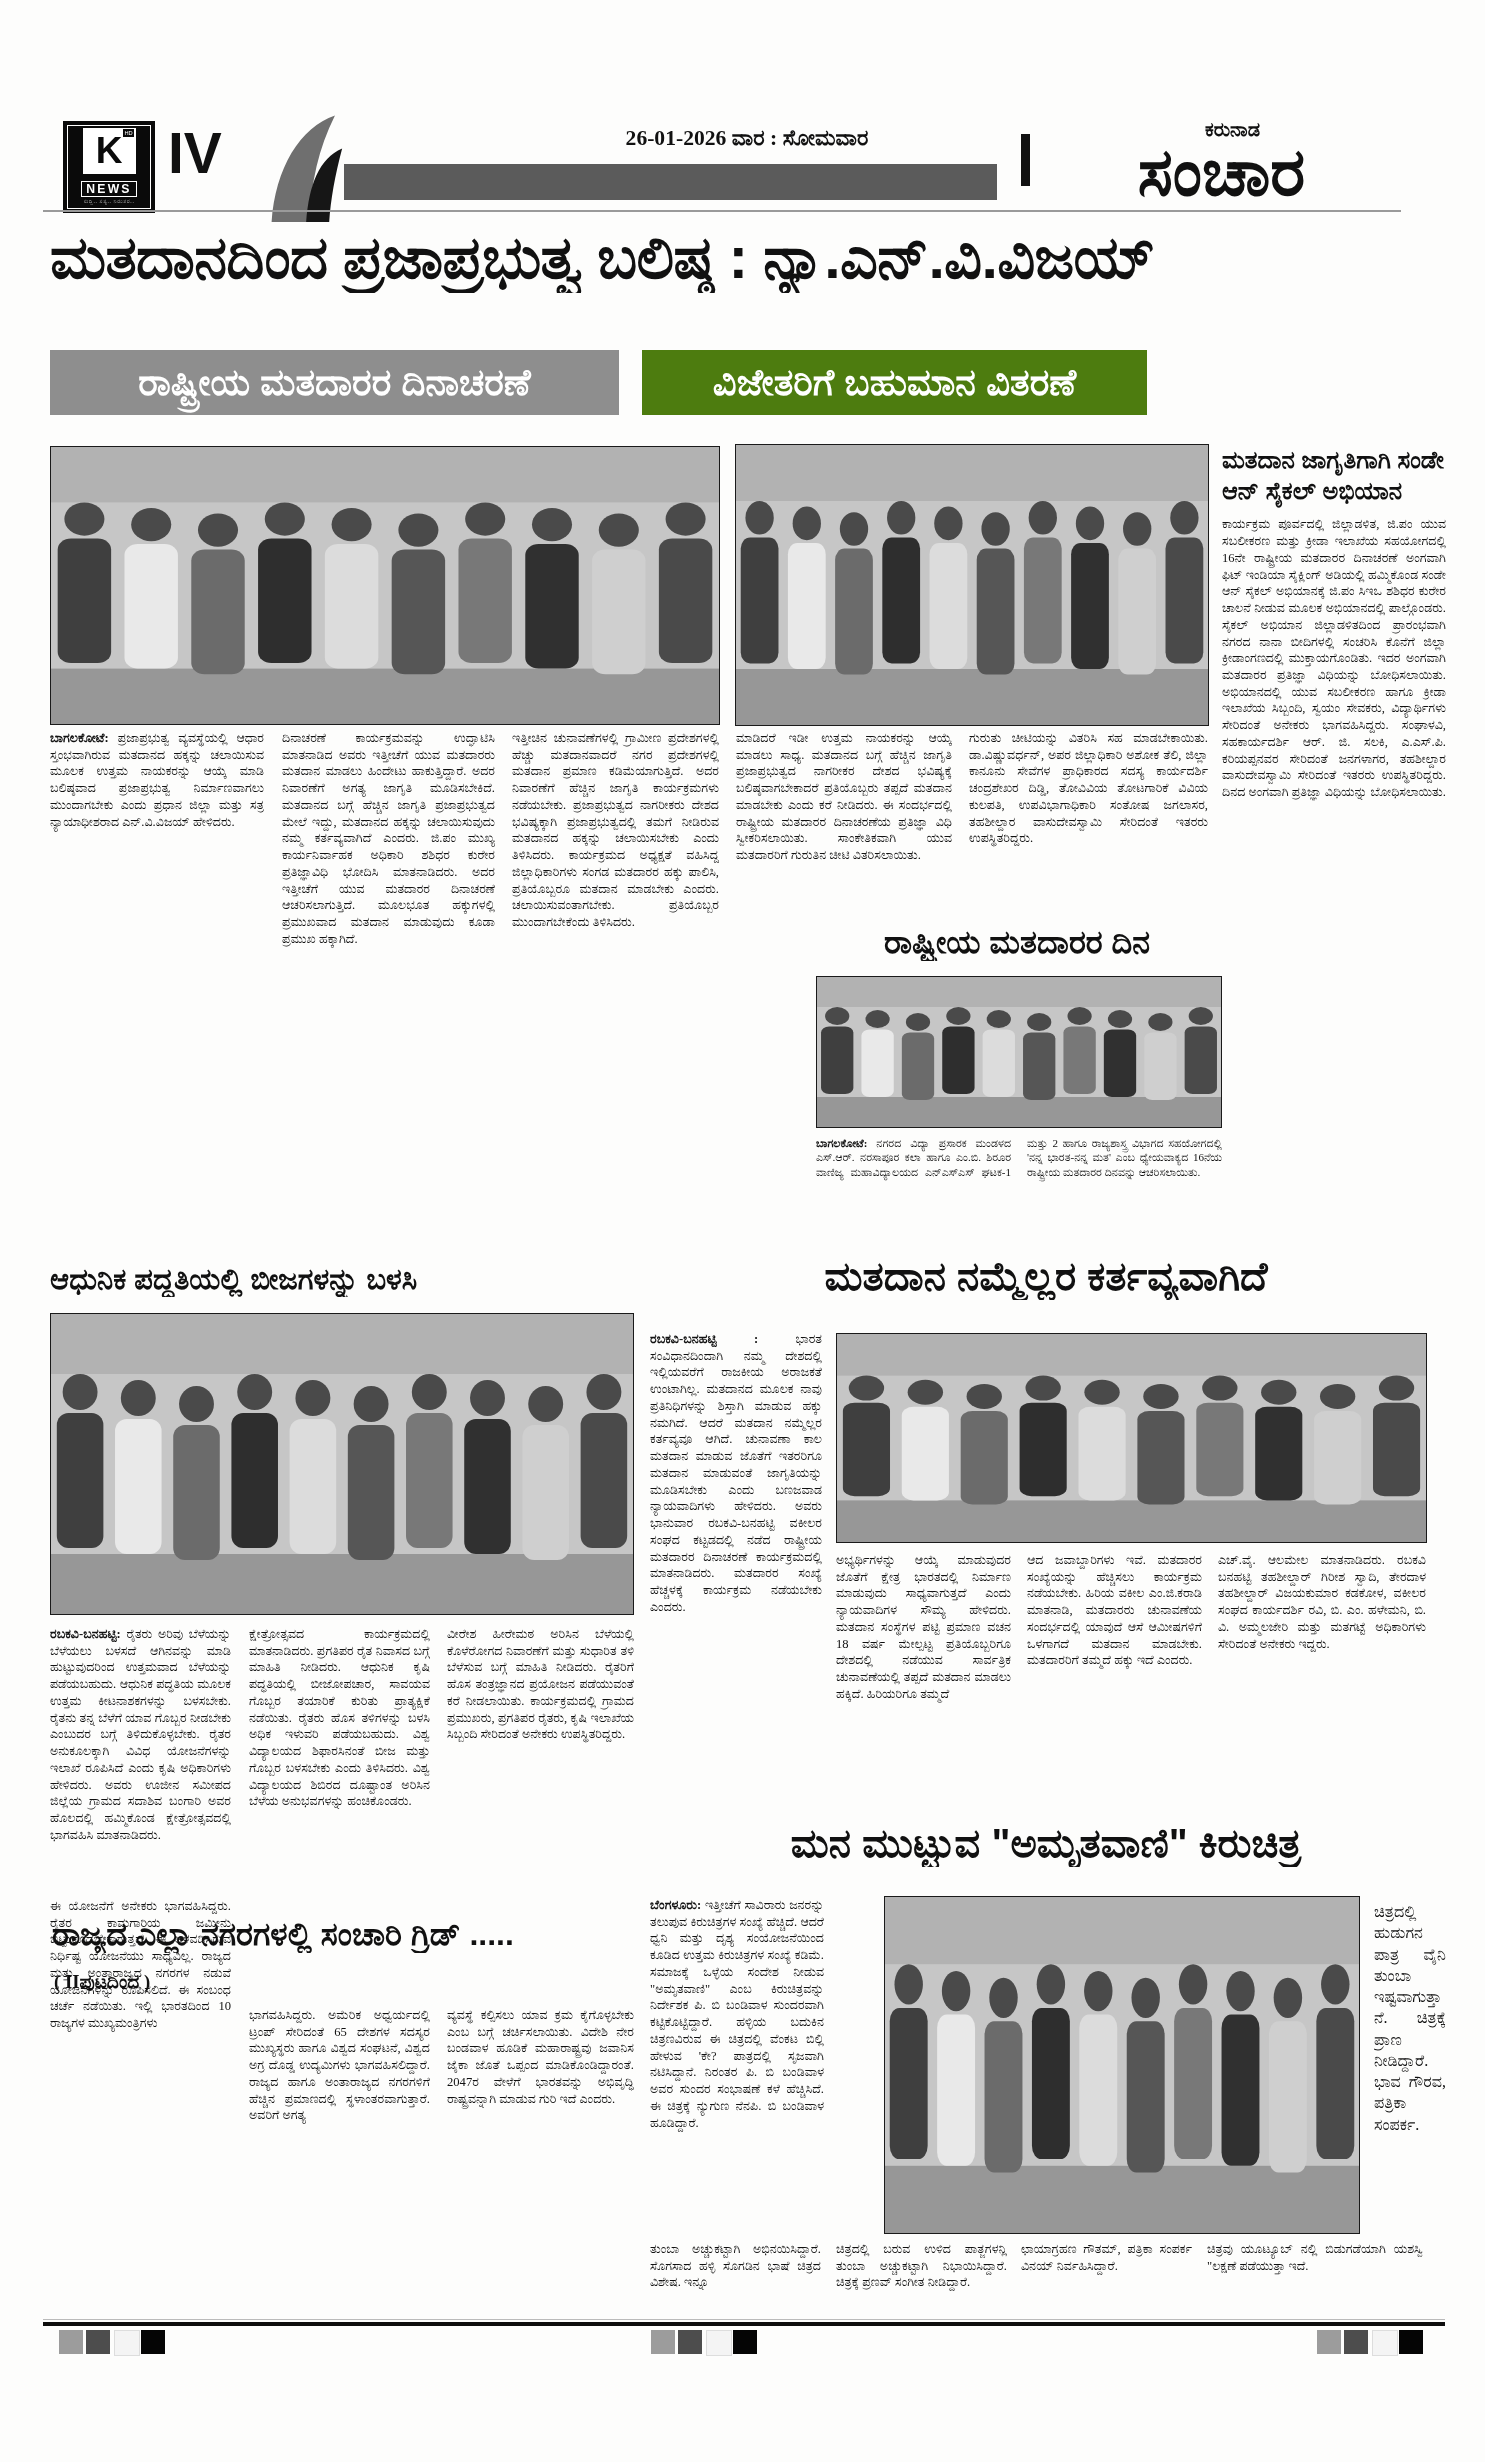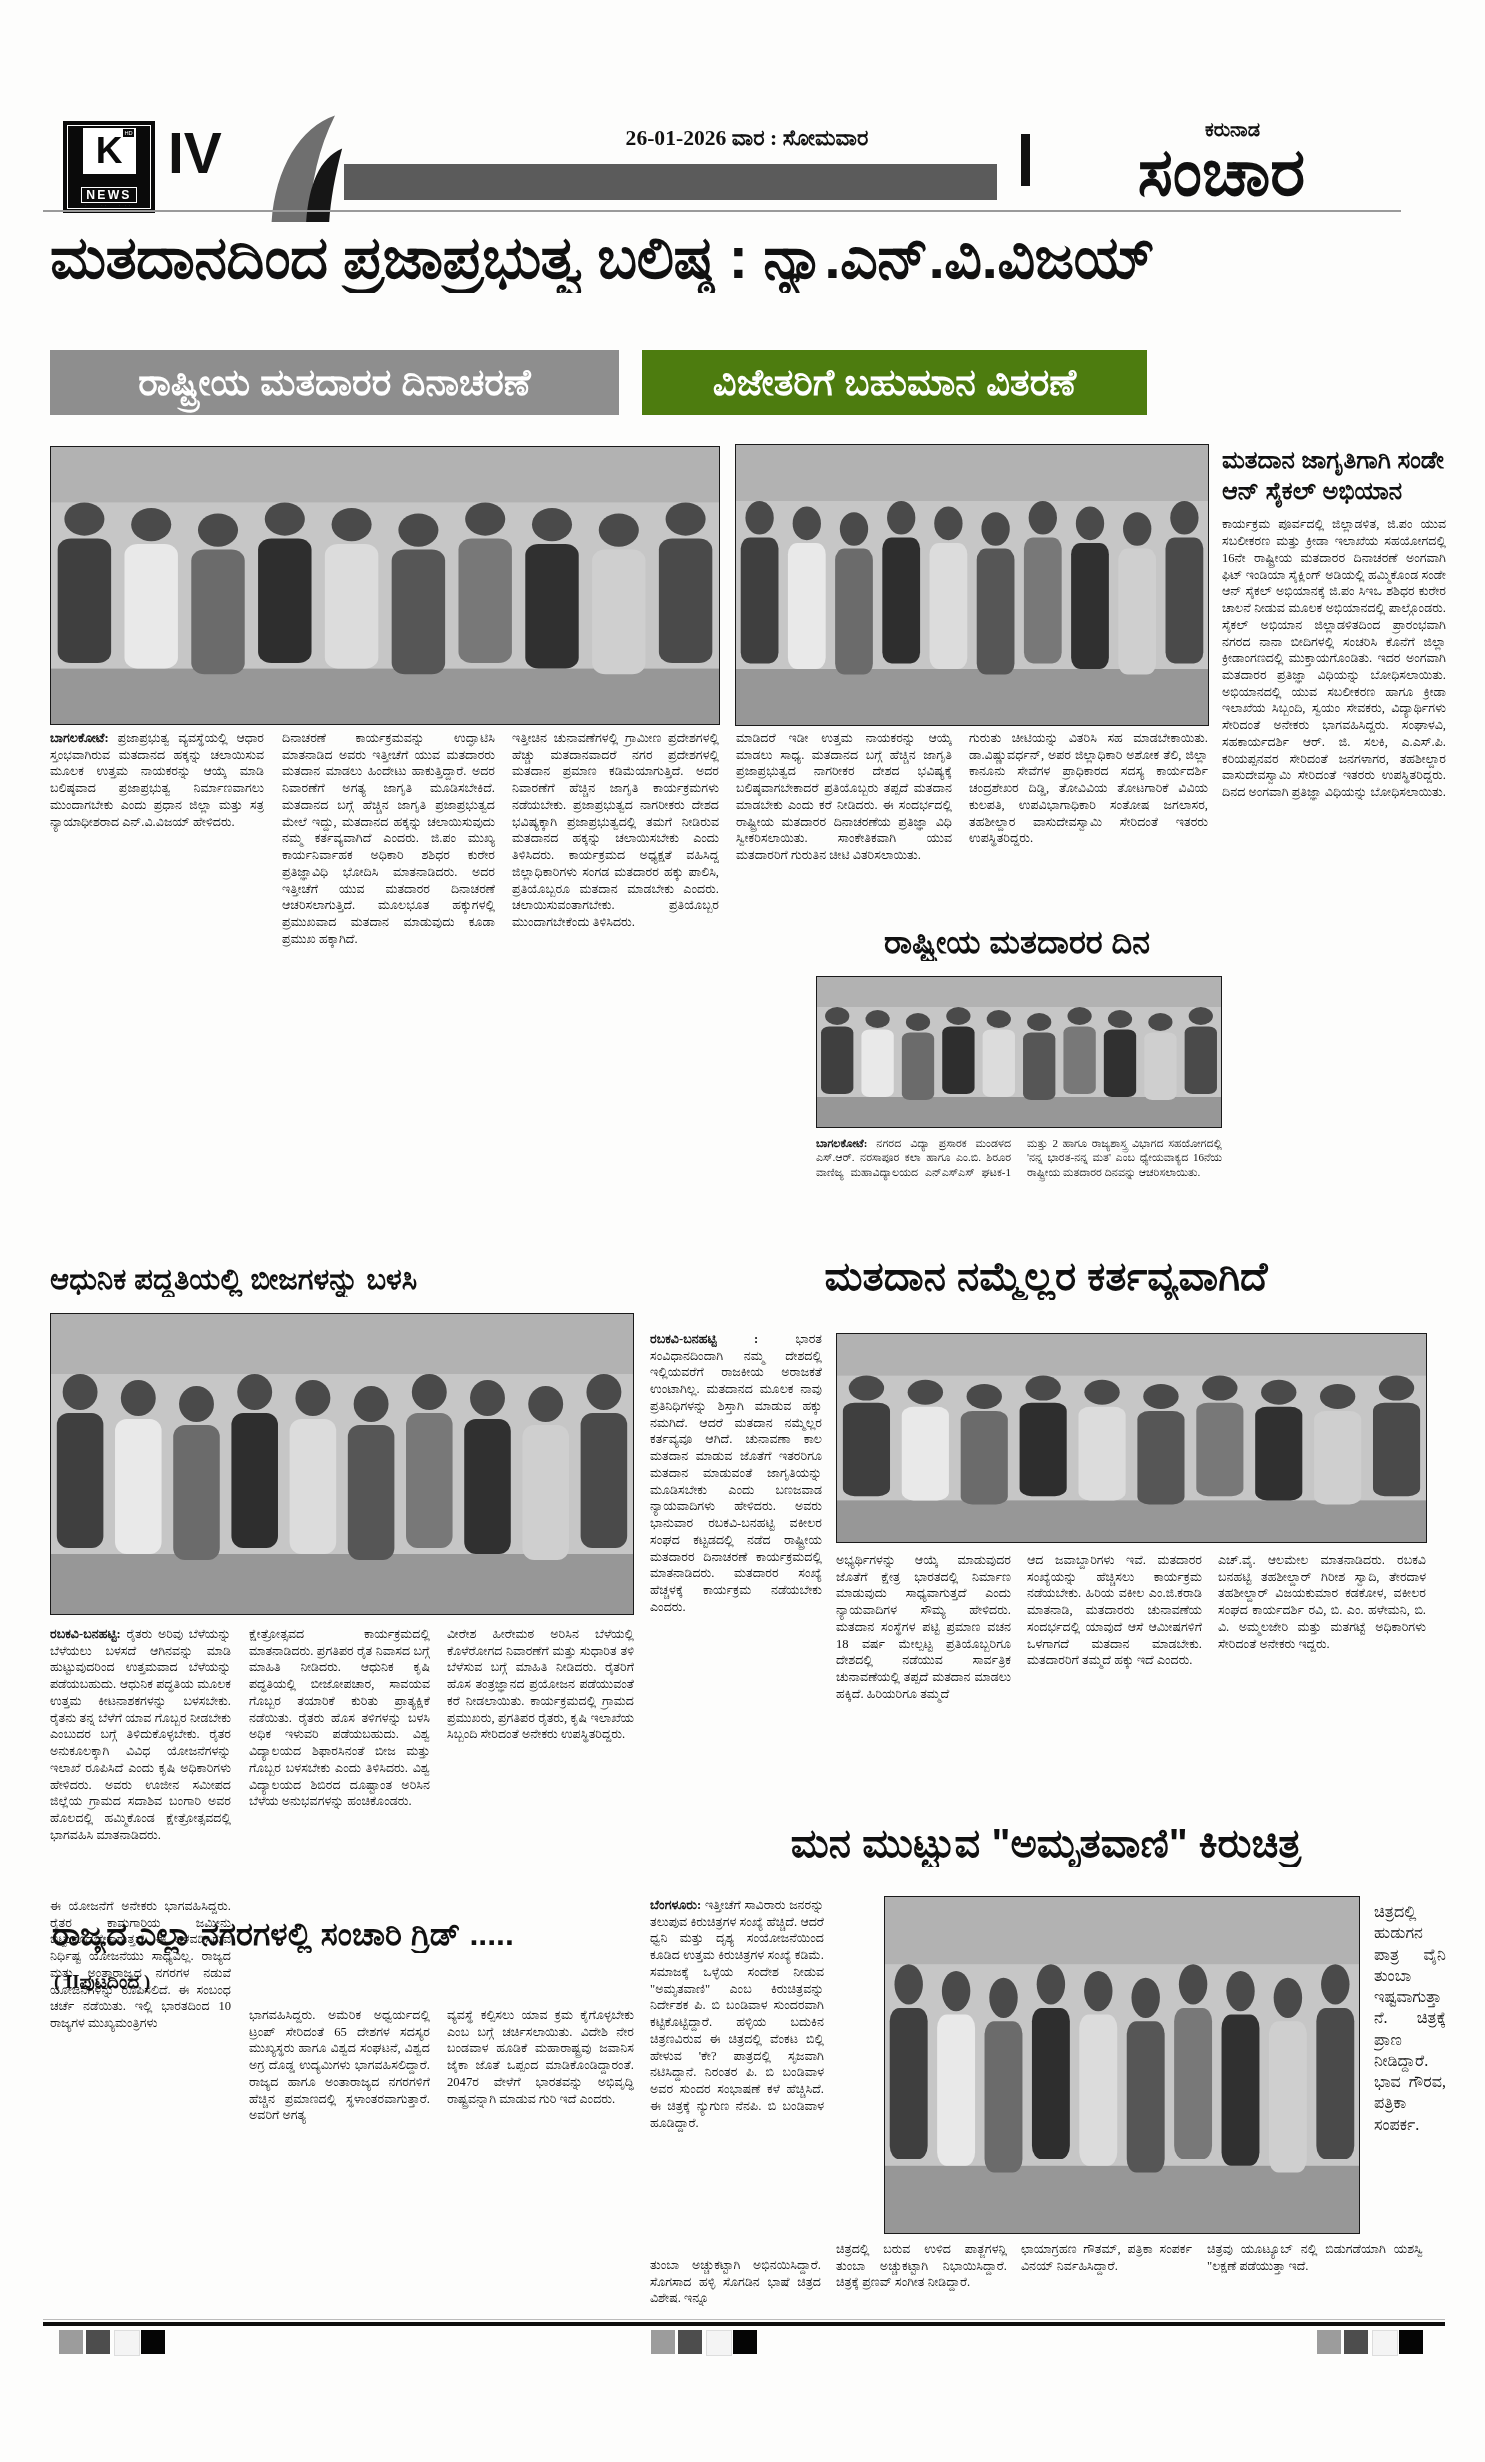--- a/index.html
+++ b/index.html
@@ -14,21 +14,21 @@
   
   .klogo{background:#0a0a0a;padding:3.6px;}
   .klogo-in{border:1.4px solid #fff;height:100%;box-sizing:border-box;padding:2.2px 4.3px;
             display:flex;flex-direction:column;align-items:center;}
   .k-panel{background:#fff;width:53px;height:46px;position:relative;text-align:center;}
   .k-panel .kletter{font-family:"Liberation Sans",sans-serif;font-weight:900;font-size:37px;
                     line-height:46px;color:#0a0a0a;}
   .hd-badge{position:absolute;top:1.4px;right:1.4px;background:#0a0a0a;color:#fff;
             font-family:"Liberation Sans",sans-serif;font-size:5.7px;padding:0.7px 1.4px;}
   .news-box{border:1.1px solid #fff;color:#fff;font-family:"Liberation Sans",sans-serif;
-            font-weight:bold;font-size:12.2px;letter-spacing:2.2px;padding:0 4.3px;margin-top:13px;}
+            font-weight:bold;font-size:12.2px;letter-spacing:2.2px;padding:0 4.3px;margin-top:7px;}
   .tagline{color:#b9b9b9;font-size:5.4px;margin-top:1.4px;letter-spacing:0.7px;white-space:nowrap;
            overflow:hidden;max-width:72px;}
   .graybar{background:#5b5b5b;}
   .kicker{color:#fff;font-family:"Liberation Sans",sans-serif;font-weight:bold;
           font-size:37px;text-align:center;line-height:65px;}
   
   .photo{border:1.1px solid #1a1a1a;background:#c4c4c4;overflow:hidden;}
   .photo svg{display:block;width:100%;height:100%;}
   
   .regsq{position:absolute;width:24px;height:24.4px;top:0;}
@@ -272,21 +272,21 @@
         <rect x="122" y="33" width="16" height="45" rx="4" fill="#787878"></rect>
         <circle cx="150" cy="28" r="6" fill="#4a4a4a"></circle>
         <rect x="142" y="35" width="16" height="45" rx="4" fill="#303030"></rect>
         <circle cx="170" cy="30" r="6" fill="#4a4a4a"></circle>
         <rect x="162" y="37" width="16" height="45" rx="4" fill="#cfcfcf"></rect>
         <circle cx="190" cy="26" r="6" fill="#4a4a4a"></circle>
         <rect x="182" y="33" width="16" height="45" rx="4" fill="#4a4a4a"></rect>
       </svg>
     </div>
   <div class="abs body-text" style="left:1374px;top:1901px;width:72px;height:331px;font-size:16px;">ಚಿತ್ರದಲ್ಲಿ ಹುಡುಗನ ಪಾತ್ರ ವೈನಿ ತುಂಬಾ ಇಷ್ಟವಾಗುತ್ತಾನೆ. ಚಿತ್ರಕ್ಕೆ ಪ್ರಾಣ ನೀಡಿದ್ದಾರೆ. ಭಾವ ಗೌರವ, ಪತ್ರಿಕಾ ಸಂಪರ್ಕ.</div>
-  <div class="abs body-text" style="left:650px;top:2241px;width:171px;height:78px;margin-top:16px;">ತುಂಬಾ ಅಚ್ಚುಕಟ್ಟಾಗಿ ಅಭಿನಯಿಸಿದ್ದಾರೆ. ಸೊಗಸಾದ ಹಳ್ಳಿ ಸೊಗಡಿನ ಭಾಷೆ ಚಿತ್ರದ ವಿಶೇಷ. ಇನ್ನೂ</div>
+  <div class="abs body-text" style="left:650px;top:2241px;width:171px;height:78px;">ತುಂಬಾ ಅಚ್ಚುಕಟ್ಟಾಗಿ ಅಭಿನಯಿಸಿದ್ದಾರೆ. ಸೊಗಸಾದ ಹಳ್ಳಿ ಸೊಗಡಿನ ಭಾಷೆ ಚಿತ್ರದ ವಿಶೇಷ. ಇನ್ನೂ</div>
   <div class="abs body-text" style="left:836px;top:2241px;width:171px;height:78px;">ಚಿತ್ರದಲ್ಲಿ ಬರುವ ಉಳಿದ ಪಾತ್ಜಗಳನ್ಲಿ ತುಂಬಾ ಅಚ್ಚುಕಟ್ಟಾಗಿ ನಿಭಾಯಿಸಿದ್ದಾರೆ. ಚಿತ್ರಕ್ಕೆ ಪ್ರಣವ್ ಸಂಗೀತ ನೀಡಿದ್ದಾರೆ.</div>
   <div class="abs body-text" style="left:1021px;top:2241px;width:171px;height:78px;">ಛಾಯಾಗ್ರಹಣ ಗೌತಮ್, ಪತ್ರಿಕಾ ಸಂಪರ್ಕ ವಿನಯ್ ನಿರ್ವಹಿಸಿದ್ದಾರೆ.</div>
   <div class="abs body-text" style="left:1207px;top:2241px;width:216px;height:78px;">ಚಿತ್ರವು ಯೂಟ್ಯೂಬ್ ನಲ್ಲಿ ಬಿಡುಗಡೆಯಾಗಿ ಯಶಸ್ವಿ "ಲಕ್ಷಣೆ ಪಡೆಯುತ್ತಾ ಇದೆ.</div>
 
   <div class="abs headline-font nowrap" style="left:52px;top:1916px;width:569px;font-size:32px;">ರಾಜ್ಯದ ಎಲ್ಲಾ ನಗರಗಳಲ್ಲಿ ಸಂಚಾರಿ ಗ್ರಿಡ್ .....</div>
   <div class="abs" style="left:54px;top:1971px;width:230px;font-size:18.7px;font-weight:bold;">( IIಪುಟದಿಂದ )</div>
   <div class="abs body-text" style="left:50px;top:1898px;width:181px;height:309px;">ಈ ಯೋಜನೆಗೆ ಅನೇಕರು ಭಾಗವಹಿಸಿದ್ದರು. ರೈತರ ಕಾಮಗಾರಿಯ ಜಮೀನು ಬಿಟ್ಟುಕೊಡಬೇಕಾಗುತ್ತದೆ. ಈ ಅಳವಡಿಸಿರುವ ನಿರ್ಧಿಷ್ಟ ಯೋಜನೆಯು ಸಾಧ್ಯವಿಲ್ಲ. ರಾಜ್ಯದ ಮತ್ತು ಅಂತಾರಾಜ್ಯದ ನಗರಗಳ ನಡುವೆ ಯೋಜನೆಗಳನ್ನು ರೂಪಿಸಲಿದೆ. ಈ ಸಂಬಂಧ ಚರ್ಚೆ ನಡೆಯಿತು. ಇಲ್ಲಿ ಭಾರತದಿಂದ 10 ರಾಜ್ಯಗಳ ಮುಖ್ಯಮಂತ್ರಿಗಳು</div>
   <div class="abs body-text" style="left:249px;top:2007px;width:181px;height:309px;">ಭಾಗವಹಿಸಿದ್ದರು. ಅಮೆರಿಕ ಅಧ್ವರ್ಯದಲ್ಲಿ ಟ್ರಂಪ್ ಸೇರಿದಂತೆ 65 ದೇಶಗಳ ಸದಸ್ಯರ ಮುಖ್ಯಸ್ಥರು ಹಾಗೂ ವಿಶ್ವದ ಸಂಘಟನೆ, ವಿಶ್ವದ ಅಗ್ರ ದೊಡ್ಡ ಉದ್ಯಮಿಗಳು ಭಾಗವಹಿಸಲಿದ್ದಾರೆ. ರಾಜ್ಯದ ಹಾಗೂ ಅಂತಾರಾಜ್ಯದ ನಗರಗಳಿಗೆ ಹೆಚ್ಚಿನ ಪ್ರಮಾಣದಲ್ಲಿ ಸ್ಥಳಾಂತರವಾಗುತ್ತಾರೆ. ಅವರಿಗೆ ಅಗತ್ಯ</div>
   <div class="abs body-text" style="left:447px;top:2007px;width:187px;height:309px;">ವ್ಯವಸ್ಥೆ ಕಲ್ಪಿಸಲು ಯಾವ ಕ್ರಮ ಕೈಗೊಳ್ಳಬೇಕು ಎಂಬ ಬಗ್ಗೆ ಚರ್ಚಿಸಲಾಯಿತು. ವಿದೇಶಿ ನೇರ ಬಂಡವಾಳ ಹೂಡಿಕೆ ಮಹಾರಾಷ್ಟ್ರವು ಜವಾನಿಸ ಜೈಕಾ ಜೊತೆ ಒಪ್ಪಂದ ಮಾಡಿಕೊಂಡಿದ್ದಾರಂತೆ. 2047ರ ವೇಳೆಗೆ ಭಾರತವನ್ನು ಅಭಿವೃದ್ಧಿ ರಾಷ್ಟ್ರವನ್ನಾಗಿ ಮಾಡುವ ಗುರಿ ಇದೆ ಎಂದರು.</div>
 

